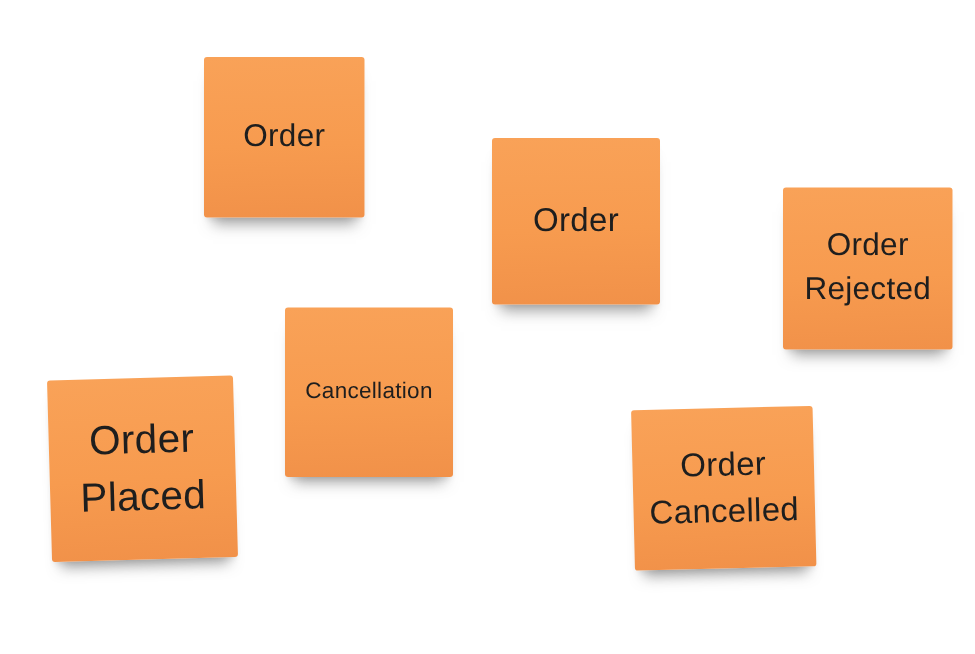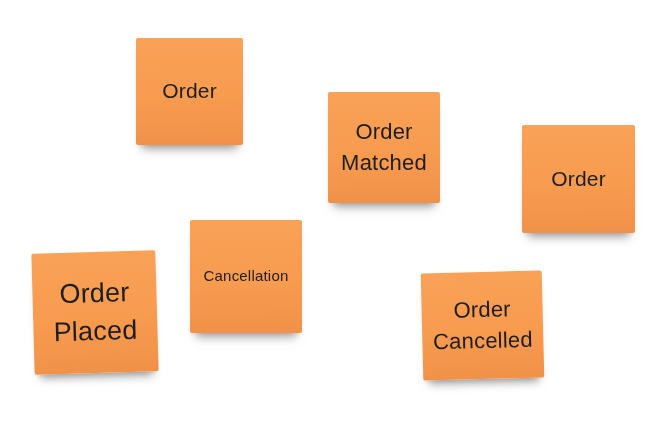--- a/index.html
+++ b/index.html
@@ -31,45 +31,45 @@
     color: #1e1e1e;
     letter-spacing: 0.2px;
   }
   .note-text span {
     display: block;
   }
   
   .note-accepted  { left: 136px; top: 38px;  width: 107px; height: 107px; font-size: 21px; line-height: 1.38; }
   .note-matched   { left: 328px; top: 92px;  width: 112px; height: 111px; font-size: 22px; line-height: 1.38; }
   .note-rejected  { left: 522px; top: 125px; width: 113px; height: 108px; font-size: 21px; line-height: 1.38; }
-  .note-cancellation-requested { left: 190px; top: 220px; width: 112px; height: 113px; font-size: 15px; line-height: 1.5; }
+  .note-cancellation-requested { left: 190px; top: 205px; width: 112px; height: 113px; font-size: 15px; line-height: 1.5; }
   .note-placed    { left: 33px;  top: 252px; width: 124px; height: 121px; font-size: 27px; line-height: 1.38; transform: rotate(-1.6deg); }
   .note-cancelled { left: 422px; top: 272px; width: 121px; height: 107px; font-size: 22px; line-height: 1.38; transform: rotate(-1.4deg); }
 </style>
 </head>
 <body>
 
 <div class="board">
 
   <div class="note note-accepted">
     <div class="note-text">
       <span>Order</span>
     </div>
   </div>
 
   <div class="note note-matched">
     <div class="note-text">
       <span>Order</span>
-      <span>Matched</span>
     </div>
   </div>
 
   <div class="note note-rejected">
     <div class="note-text">
       <span>Order</span>
+      <span>Rejected</span>
     </div>
   </div>
 
   <div class="note note-cancellation-requested">
     <div class="note-text">
       <span>Cancellation</span>
     </div>
   </div>
 
   <div class="note note-placed">

